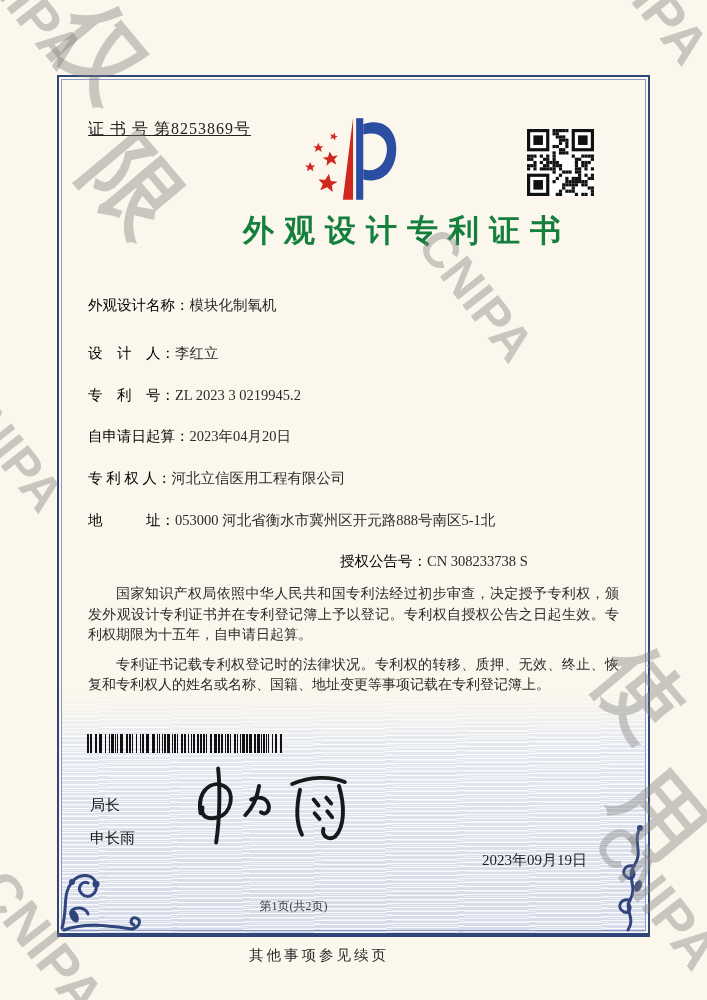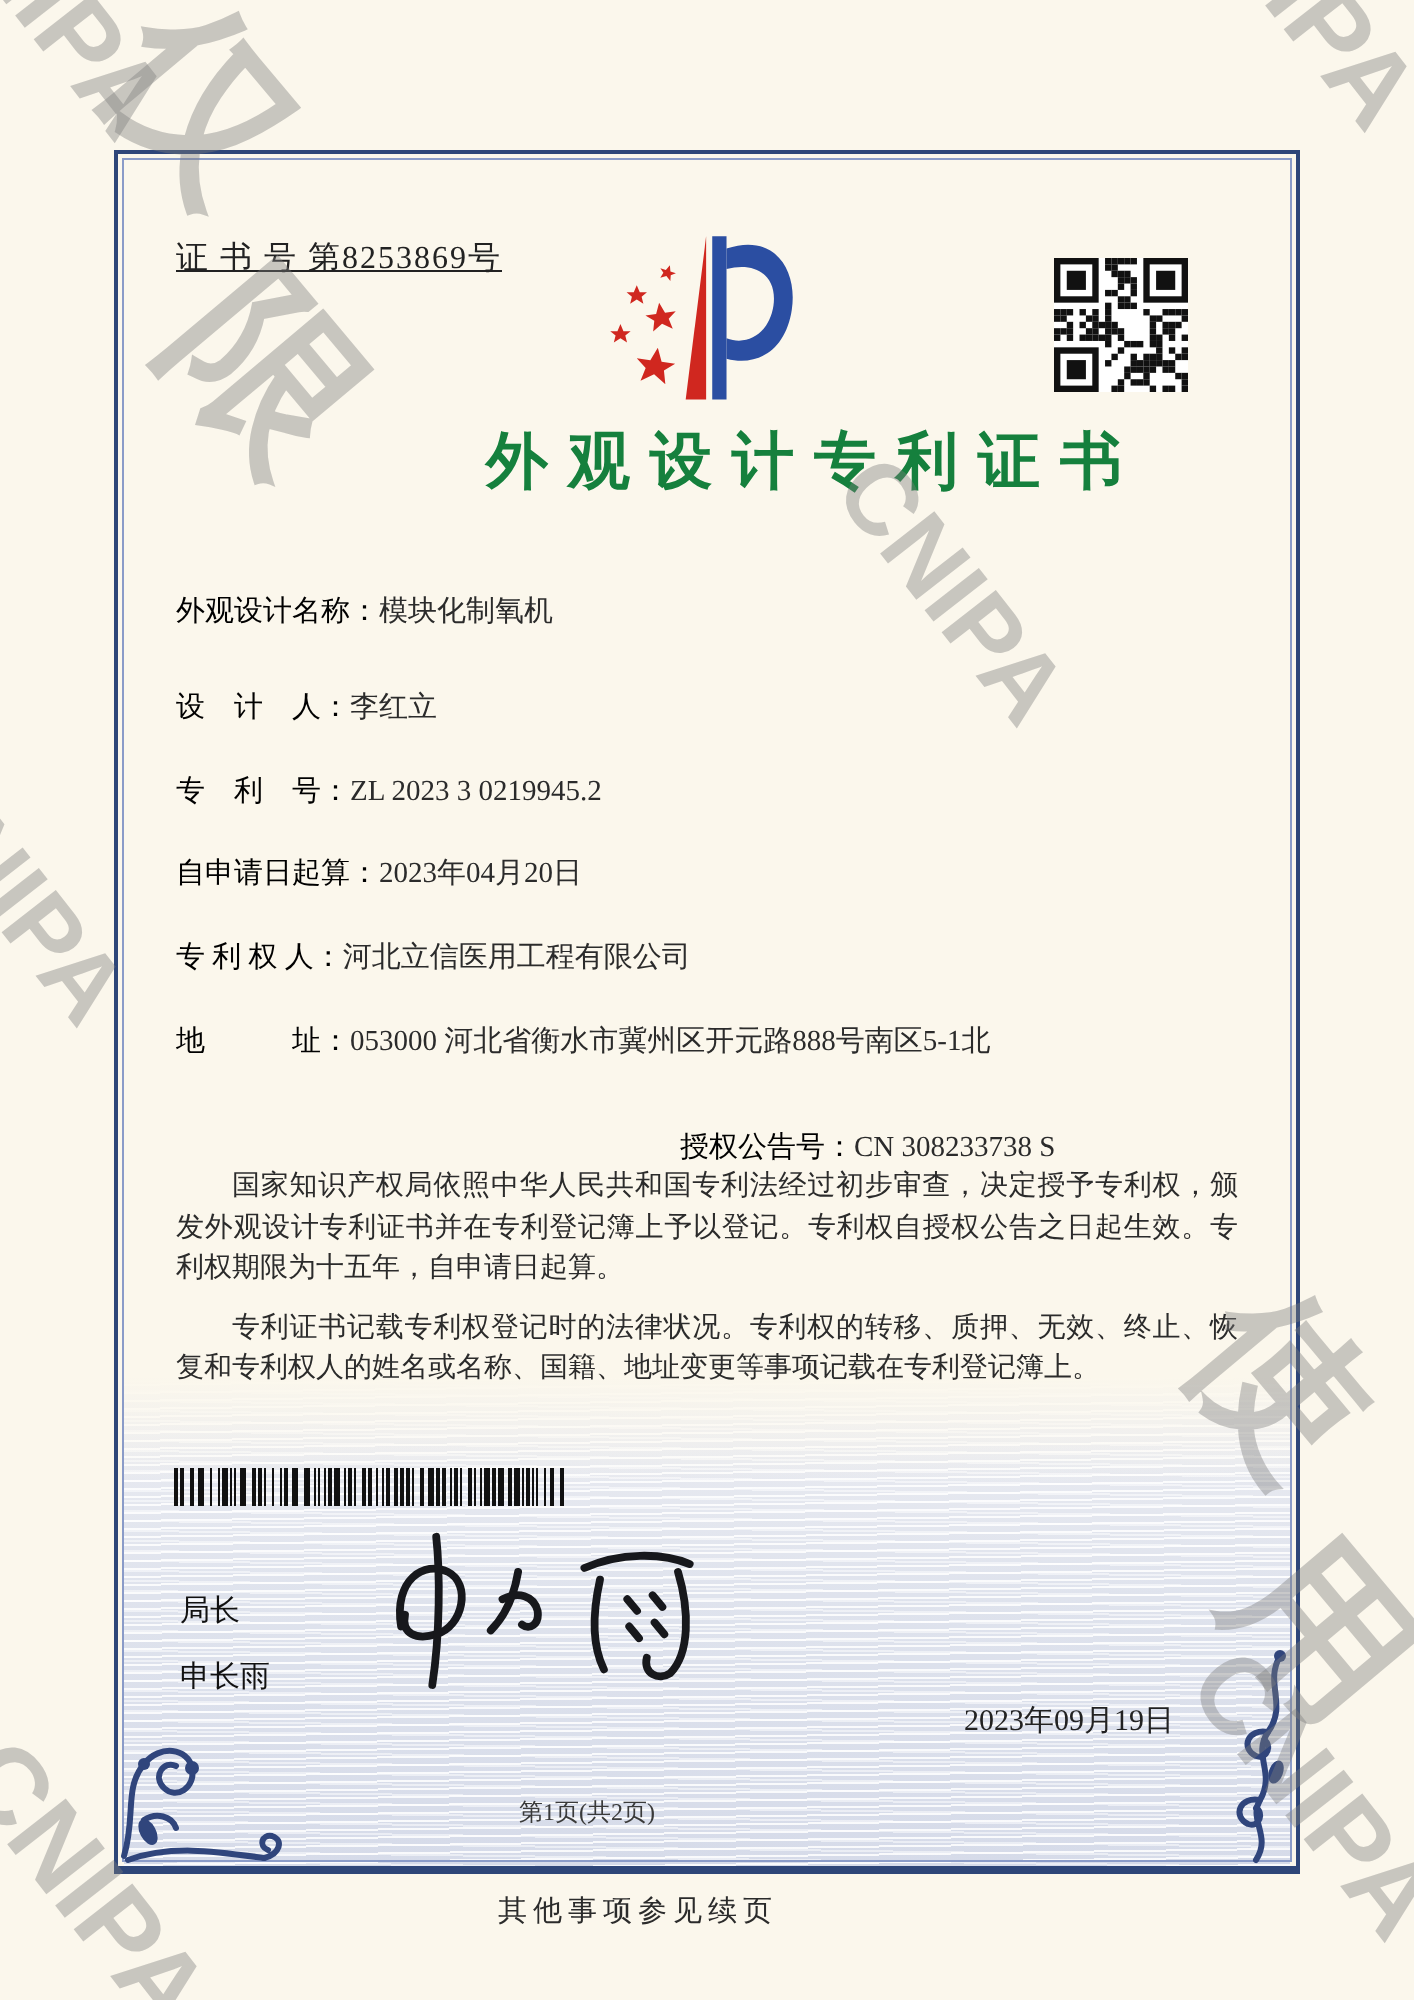--- a/index.html
+++ b/index.html
@@ -21,21 +21,21 @@
 
   .cert-no{position:absolute;left:88px;top:119px;font-size:16px;letter-spacing:1px;color:#222;z-index:3;text-decoration:underline;}
   .logo{position:absolute;left:299px;top:114px;width:102px;height:92px;z-index:3;}
   .qr{position:absolute;left:527px;top:129px;width:67px;height:67px;z-index:3;background:#fff;}
   .title{position:absolute;left:57px;top:210px;width:690px;text-align:center;font-size:31px;
          font-weight:bold;letter-spacing:10px;text-indent:10px;color:#15803d;z-index:3;}
 
   .field-row{position:absolute;left:88px;width:535px;font-size:14.5px;color:#2b2b2b;z-index:3;white-space:nowrap;}
   .flabel{color:#000000;}
   .fvalue{color:#2b2b2b;}
-  .grant-no-group{position:absolute;left:252px;top:12px;}
+  .grant-no-group{position:absolute;left:252px;top:0;}
 
   .paras{position:absolute;left:88px;top:584px;width:531px;z-index:3;}
   .paras p{margin:0 0 9px 0;font-size:14px;line-height:20.5px;text-align:justify;text-indent:2em;color:#2b2b2b;}
 
   .barcode{position:absolute;left:87px;top:734px;width:198px;height:19px;z-index:3;}
   .sig-title{position:absolute;left:90px;top:796px;font-size:15px;color:#111;z-index:3;
              font-family:"Liberation Sans","DejaVu Sans",sans-serif;}
   .sig-name{position:absolute;left:90px;top:829px;font-size:15px;color:#111;z-index:3;
              font-family:"Liberation Sans","DejaVu Sans",sans-serif;}
   .sig-svg{position:absolute;left:183px;top:756px;width:195px;height:94px;z-index:3;}

